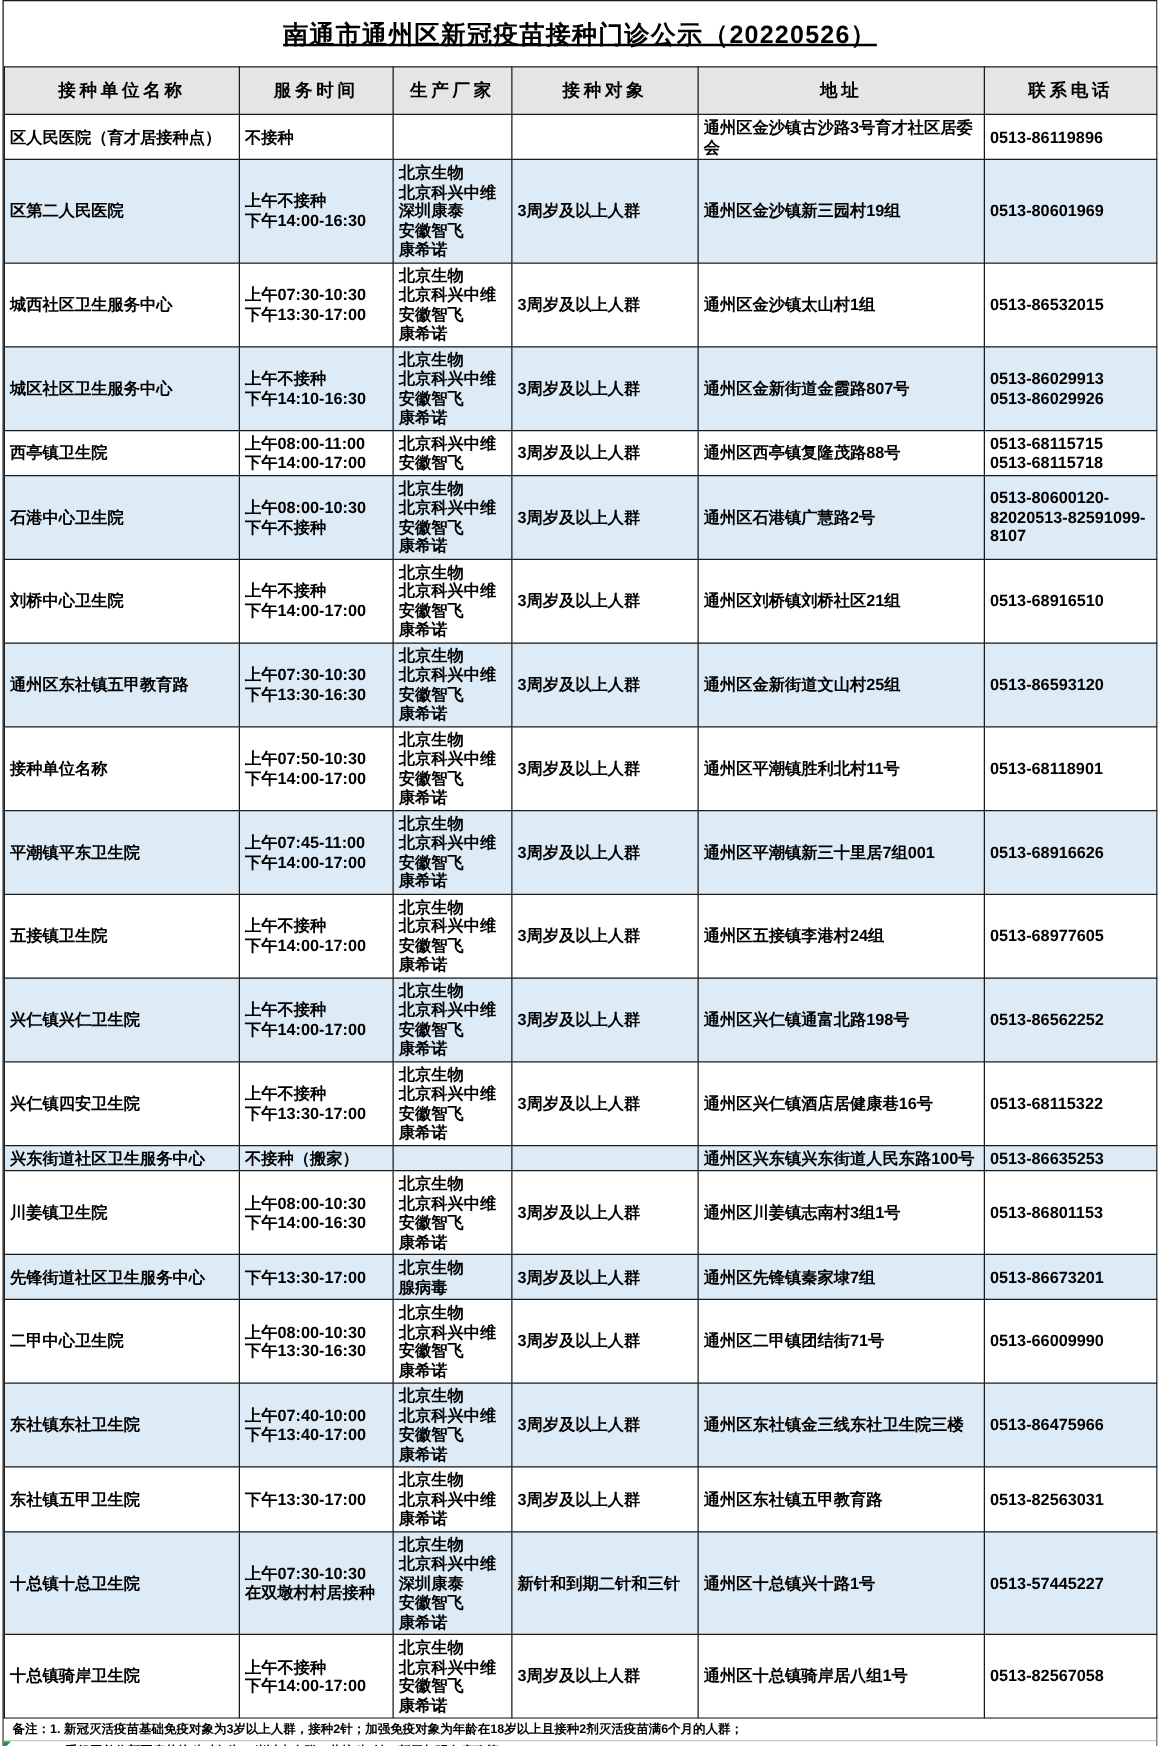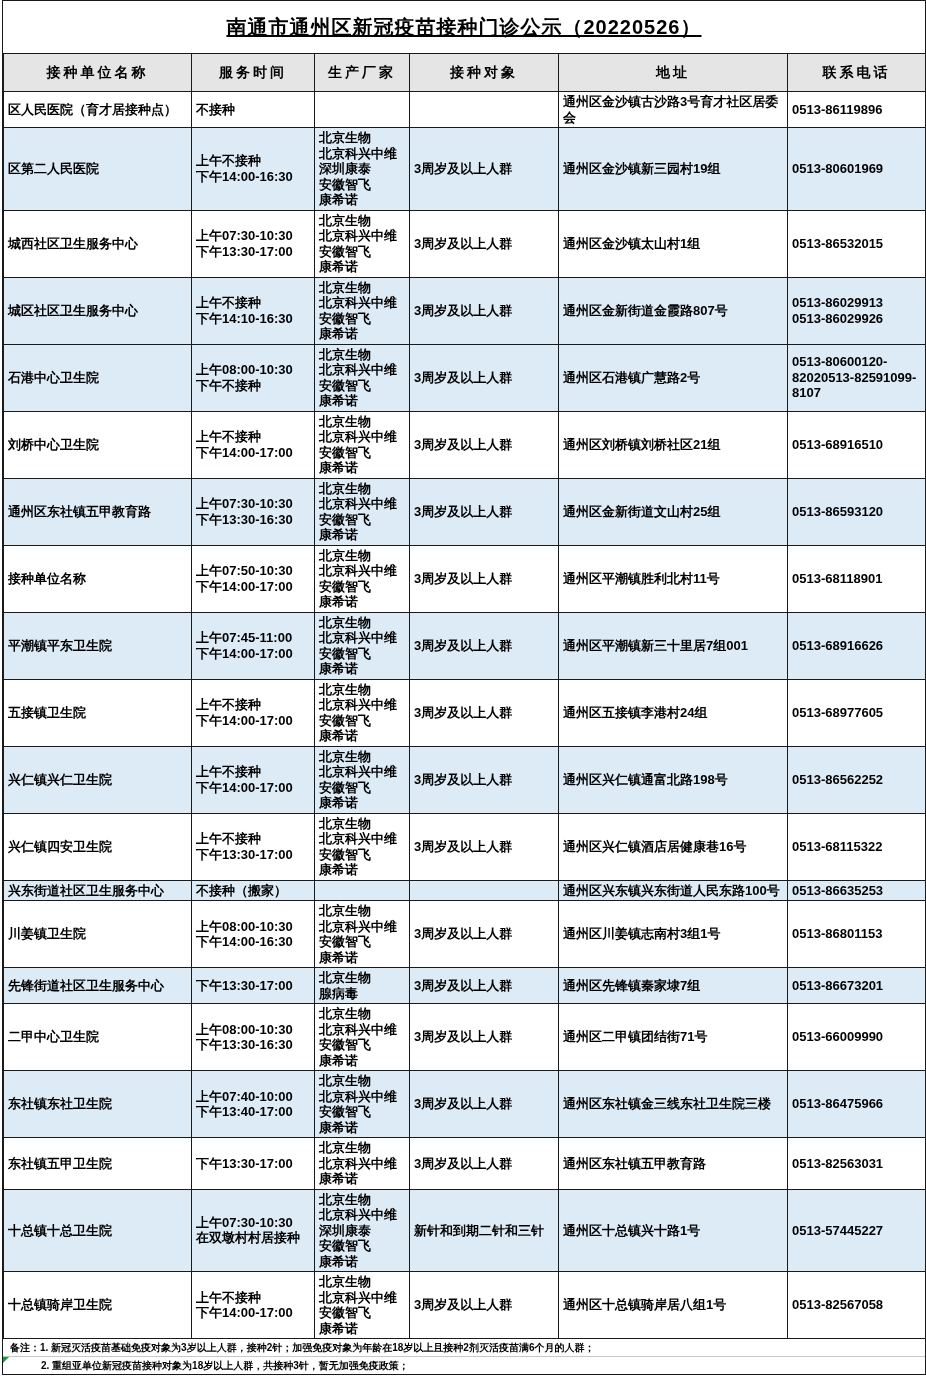--- a/index.html
+++ b/index.html
@@ -143,20 +143,31 @@
 下午14:10-16:30</td>
     <td class="c-makers">北京生物
 北京科兴中维
 安徽智飞
 康希诺</td>
     <td class="c-target">3周岁及以上人群</td>
     <td class="c-addr">通州区金新街道金霞路807号</td>
     <td class="c-phone">0513-86029913
 0513-86029926</td>
   </tr>
+        <tr>
+    <td class="c-name">西亭镇卫生院</td>
+    <td class="c-time">上午08:00-11:00
+下午14:00-17:00</td>
+    <td class="c-makers">北京科兴中维
+安徽智飞</td>
+    <td class="c-target">3周岁及以上人群</td>
+    <td class="c-addr">通州区西亭镇复隆茂路88号</td>
+    <td class="c-phone">0513-68115715
+0513-68115718</td>
+  </tr>
         <tr class="shade">
     <td class="c-name">石港中心卫生院</td>
     <td class="c-time">上午08:00-10:30
 下午不接种</td>
     <td class="c-makers">北京生物
 北京科兴中维
 安徽智飞
 康希诺</td>
     <td class="c-target">3周岁及以上人群</td>
     <td class="c-addr">通州区石港镇广慧路2号</td>

